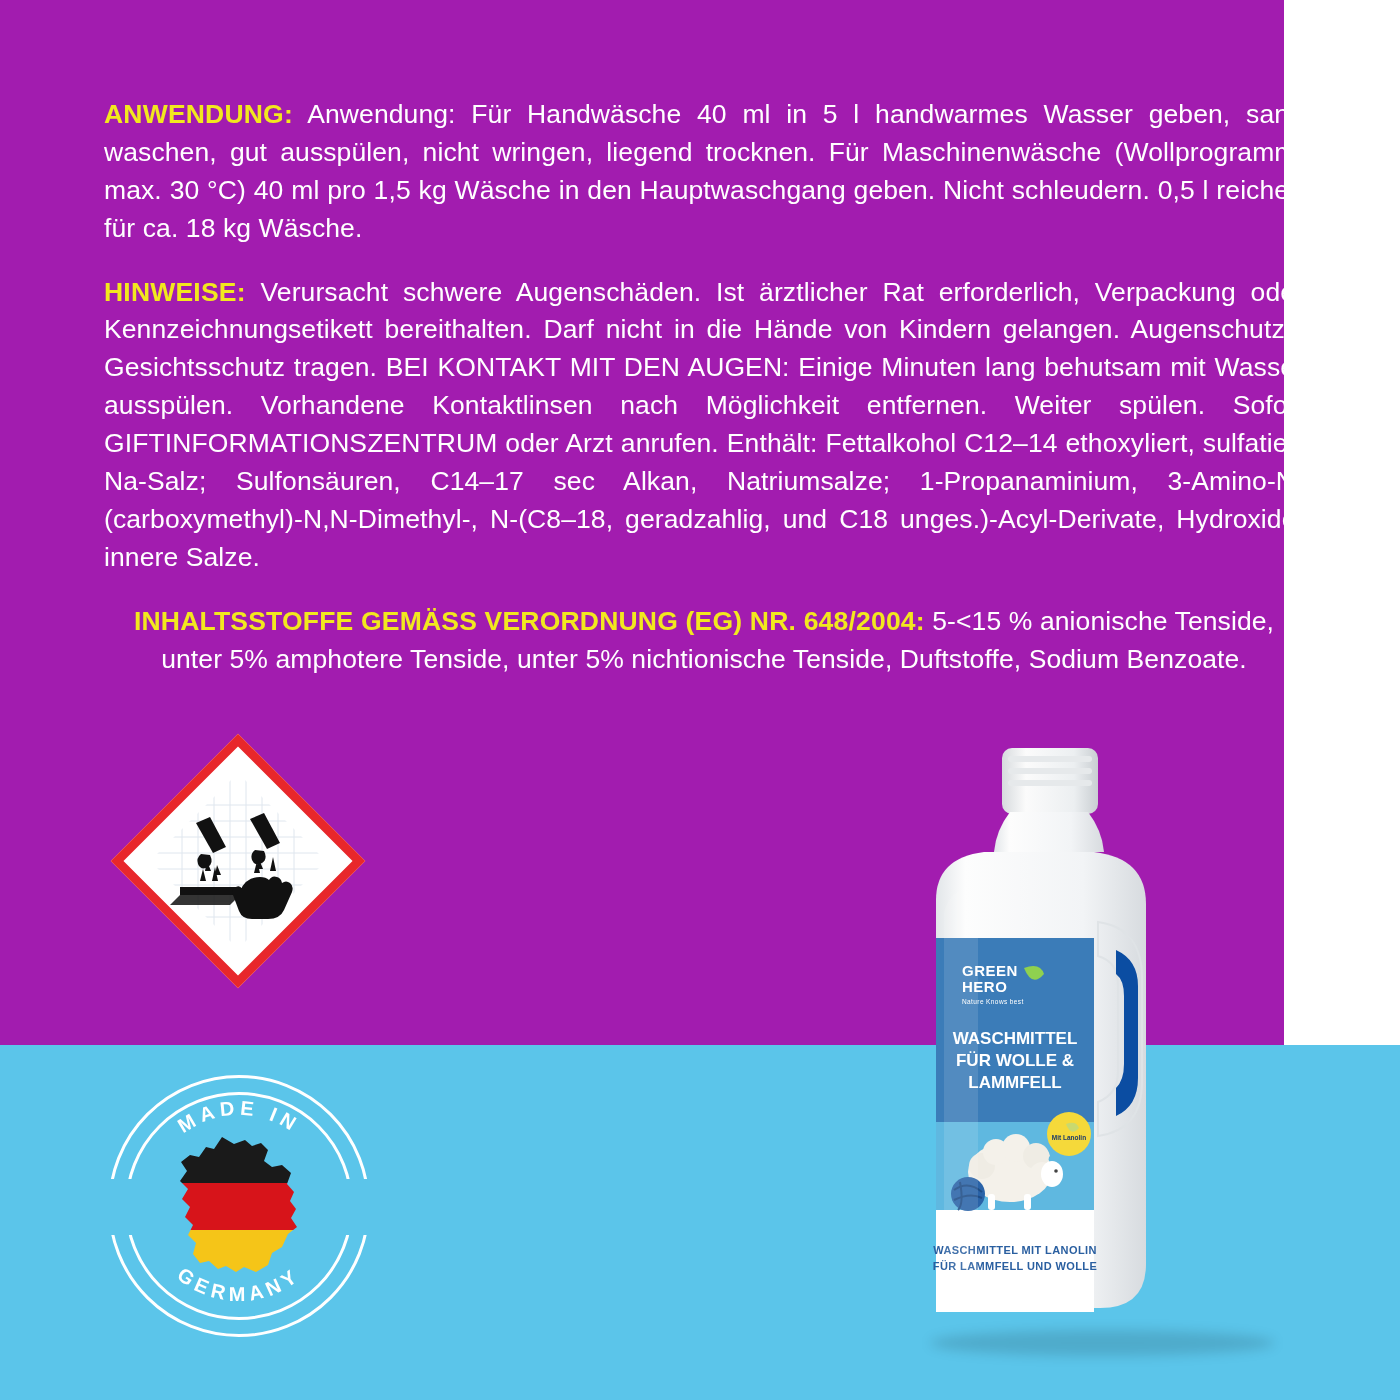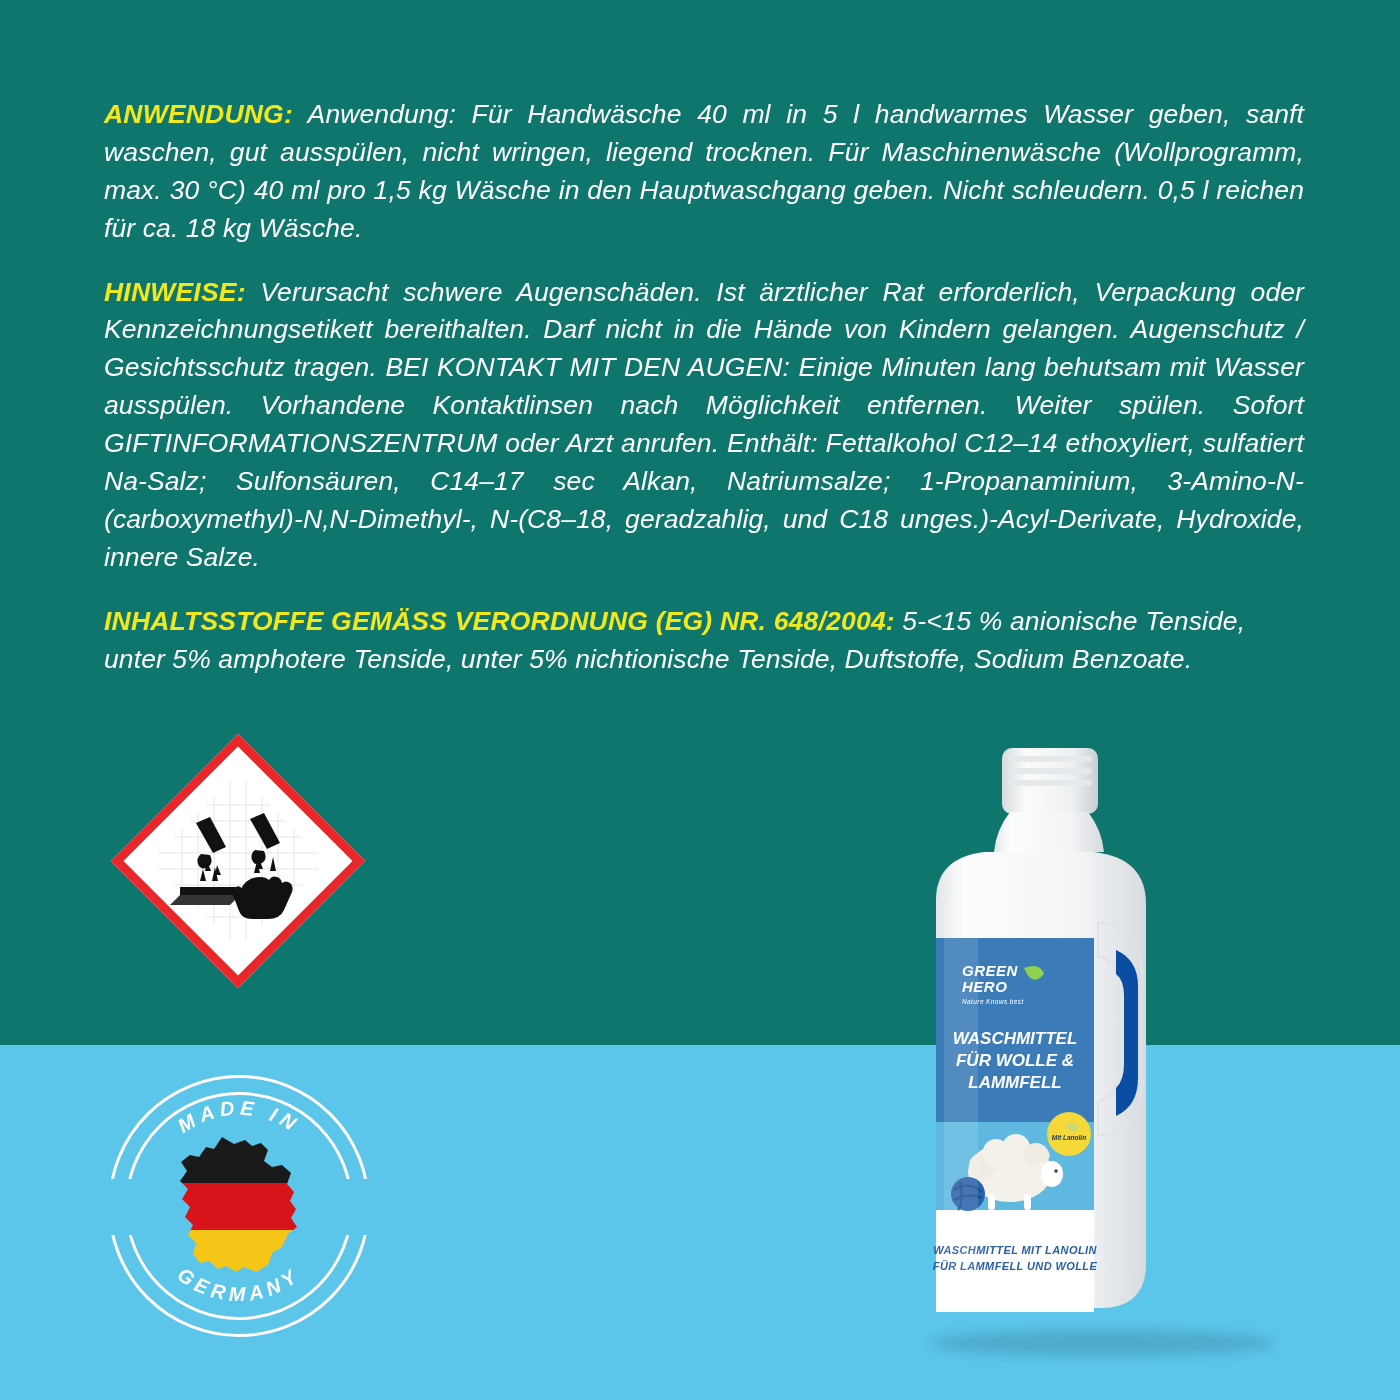--- a/index.html
+++ b/index.html
@@ -3,23 +3,22 @@
 <meta charset="utf-8">
 <style>
   * { box-sizing: border-box; margin: 0; padding: 0; }
   html, body {
     width: 1400px; height: 1400px;
     font-family: "Liberation Sans", sans-serif;
     overflow: hidden;
   }
   .page {
     position: relative;
-    width: 1400px; height: 1400px;
-    background: #0f766e;
-    font-style: italic;
+    width: 1284px; height: 1400px;
+    background: #a21caf;
   }
   
   .bottom-band {
     position: absolute;
     left: 0; bottom: 0;
     width: 1400px; height: 355px;
     background: #5bc5ea;
   }
 
   
@@ -32,21 +31,21 @@
   .para { margin-bottom: 26px; }
   .para:last-child { margin-bottom: 0; }
   .para p {
     font-size: 26.5px;
     line-height: 1.43;
     color: #ffffff;
     text-align: justify;
     font-weight: 400;
     letter-spacing: 0.1px;
   }
-  .para.no-justify p { text-align: left; }
+  .para.no-justify p { text-align: center; }
   .lead {
     color: #f2e81e;
     font-weight: 700;
     letter-spacing: 0.2px;
   }
 
   
   .ghs {
     position: absolute;
     left: 122px; top: 745px;

